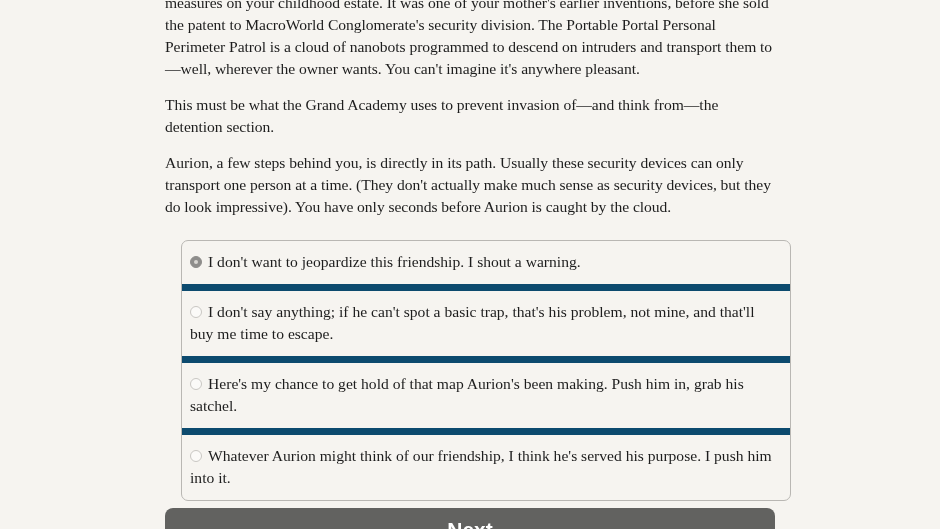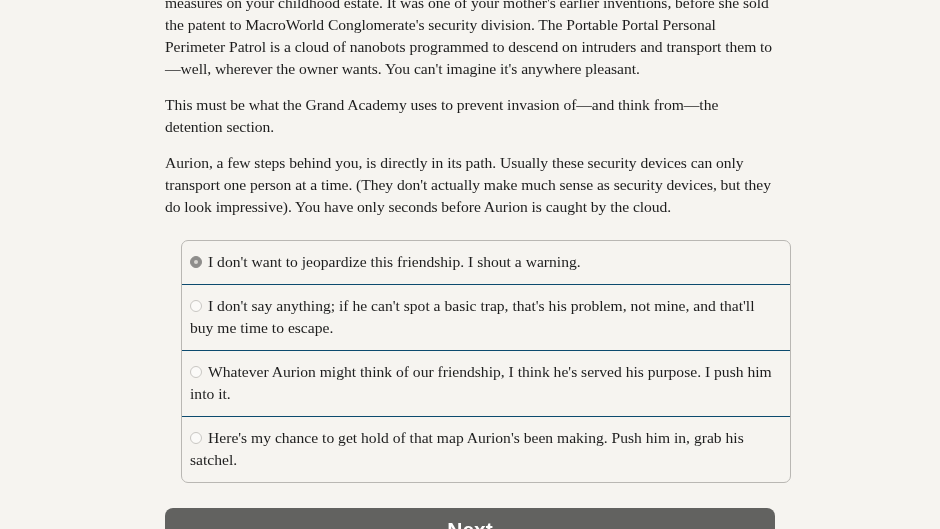--- a/index.html
+++ b/index.html
@@ -23,21 +23,21 @@
       position: absolute; left: 165px; top: 240px; width: 608px;
       border: 1px solid #b9b7b3; border-radius: 7px;
       background: #f6f4f0;
       overflow: hidden;
       margin-left: 16px;
     }
     .choice {
       display: block;
       padding: 10px 10px 11px 8px;
       font-size: 15.6px; line-height: 22px;
-      border-top: 1px solid #0c4a6e;
+      border-top: 7px solid #0c4a6e;
       cursor: pointer;
     }
     .choice:first-child { border-top: none; }
     .radio {
       display: inline-block; width: 12px; height: 12px;
       border-radius: 50%;
       border: 1px solid #c9c7c3;
       background: #fbfaf8;
       vertical-align: -1px;
       margin-right: 6px;
@@ -71,20 +71,20 @@
 </div>
 
 <div class="choices">
   <label class="choice">
     <span class="radio checked"></span><span>I don't want to jeopardize this friendship. I shout a warning.</span>
   </label>
   <label class="choice">
     <span class="radio"></span><span>I don't say anything; if he can't spot a basic trap, that's his problem, not mine, and that'll buy me time to escape.</span>
   </label>
   <label class="choice">
-    <span class="radio"></span><span>Whatever Aurion might think of our friendship, I think he's served his purpose. I push him into it.</span>
+    <span class="radio"></span><span>Here's my chance to get hold of that map Aurion's been making. Push him in, grab his satchel.</span>
   </label>
   <label class="choice">
-    <span class="radio"></span><span>Here's my chance to get hold of that map Aurion's been making. Push him in, grab his satchel.</span>
+    <span class="radio"></span><span>Whatever Aurion might think of our friendship, I think he's served his purpose. I push him into it.</span>
   </label>
 </div>
 
 <button class="next-button">Next</button>
 
 </body></html>

